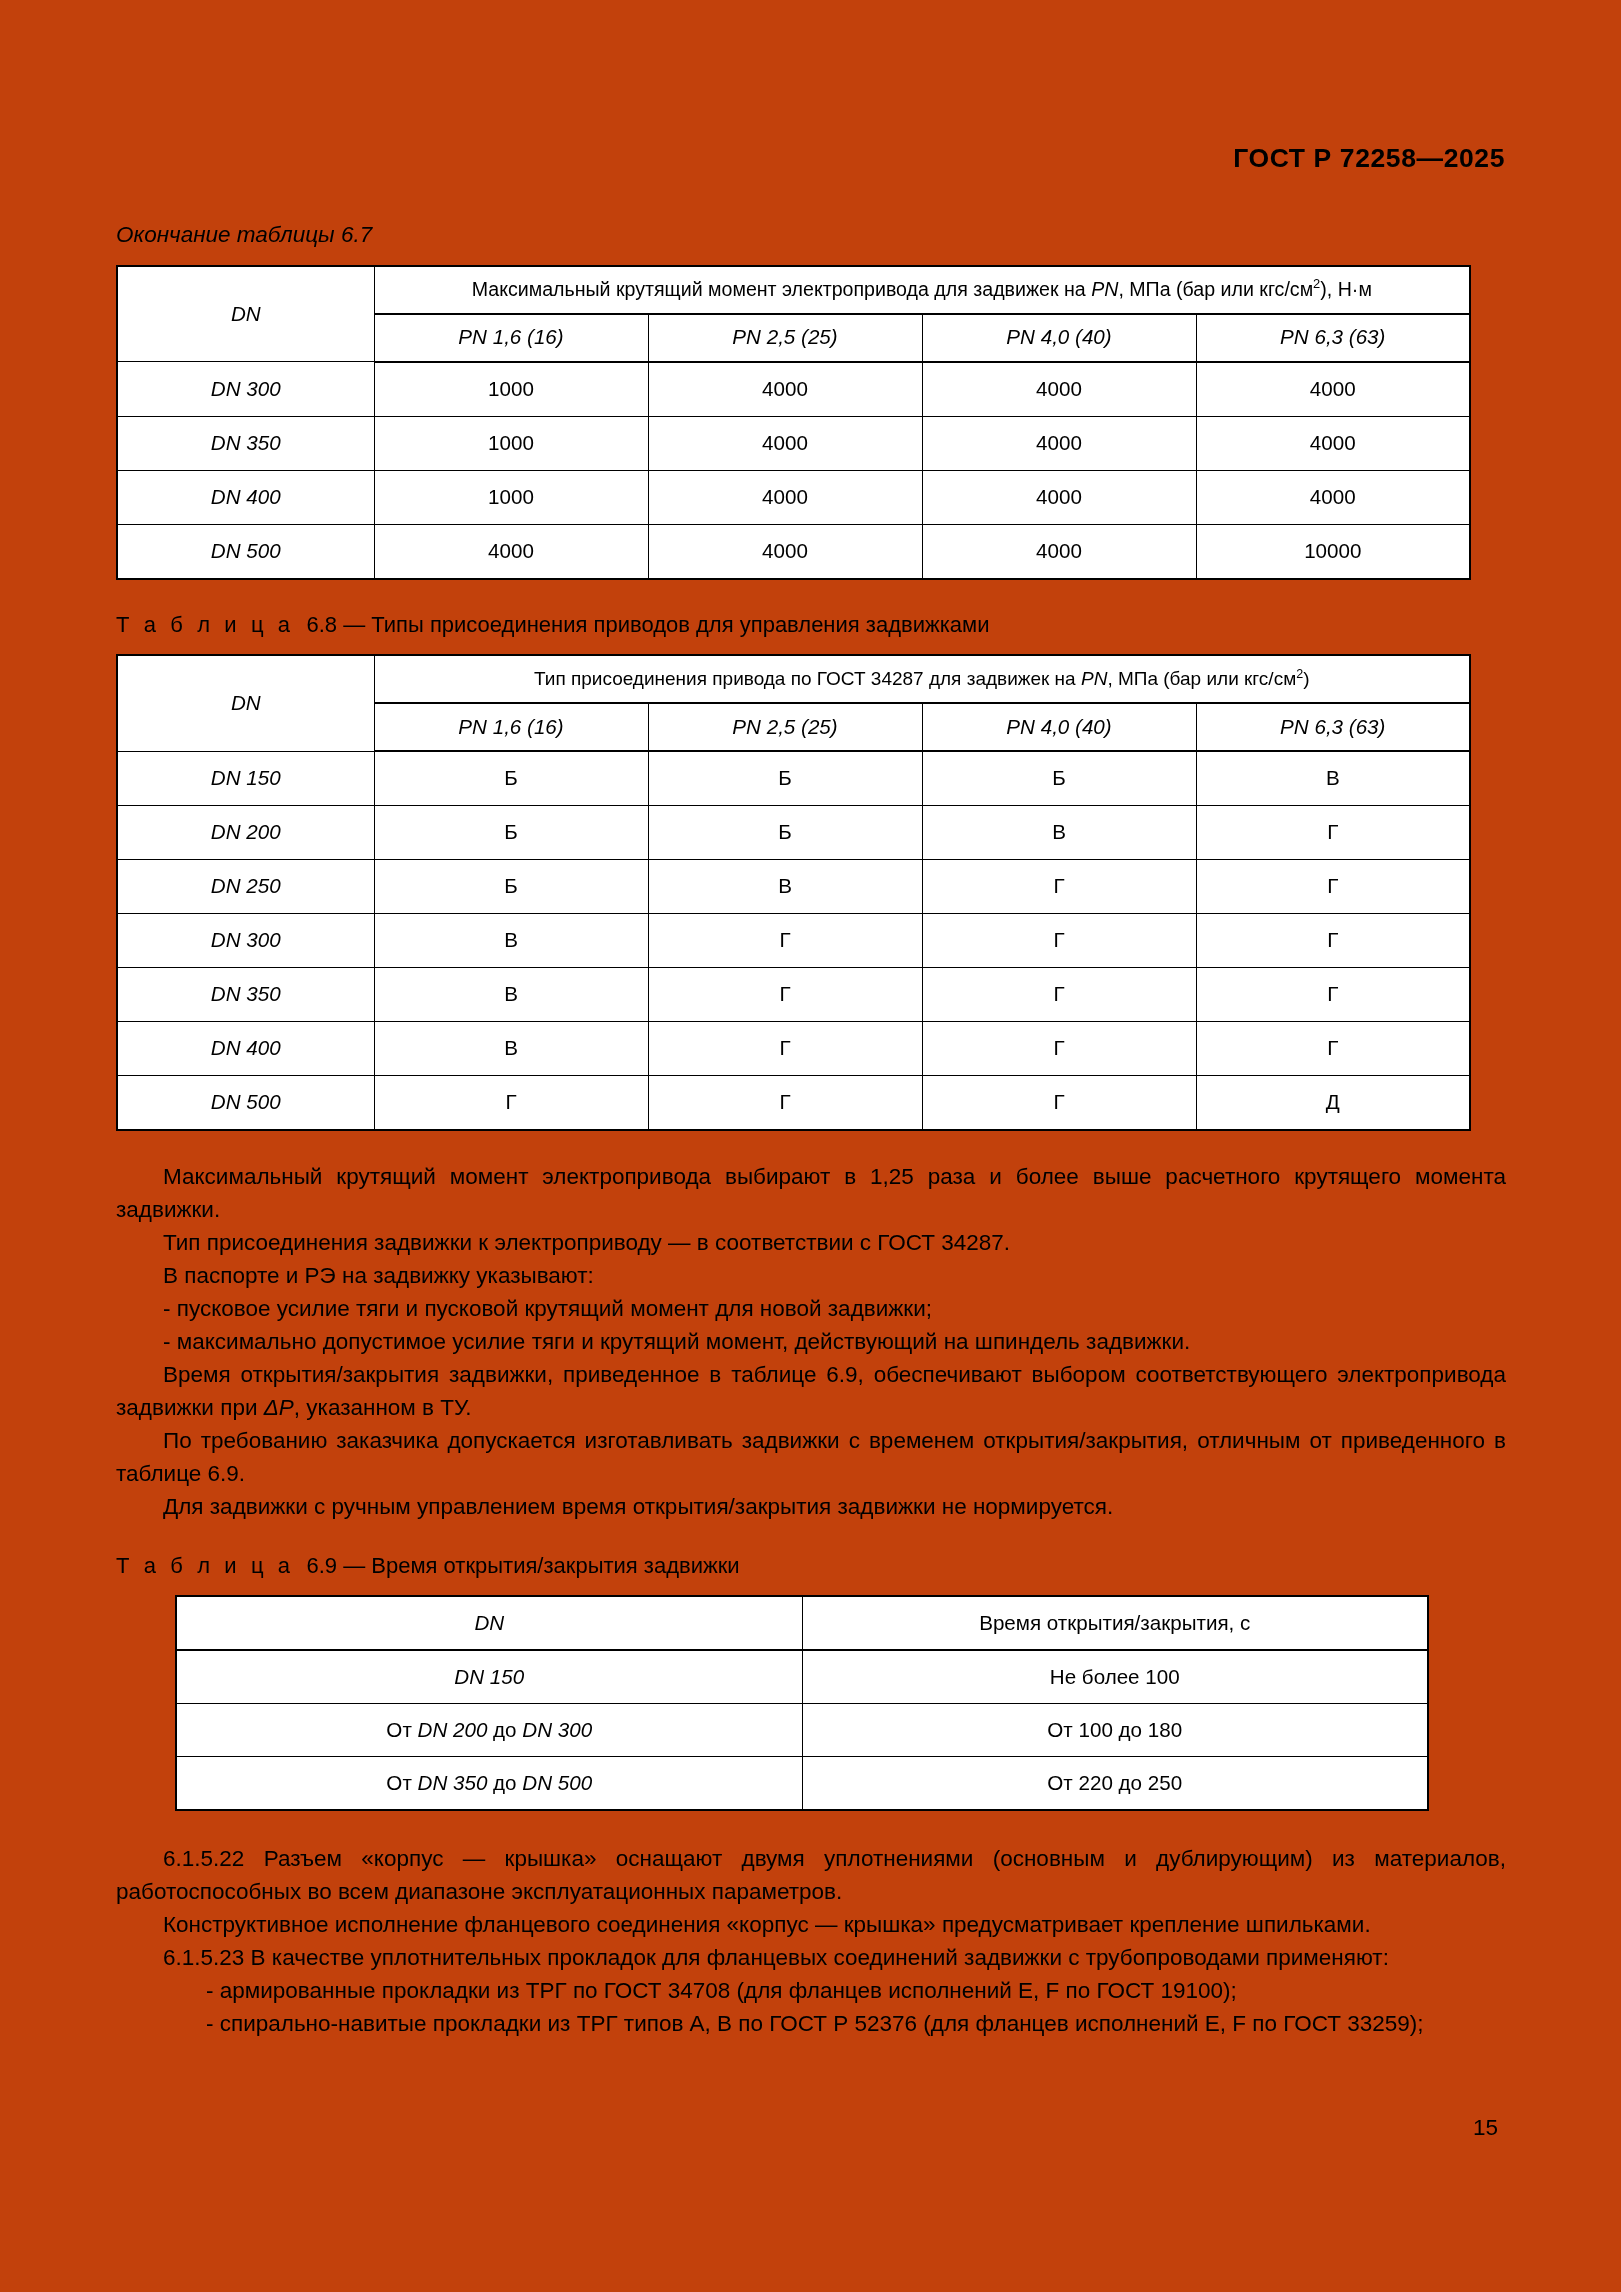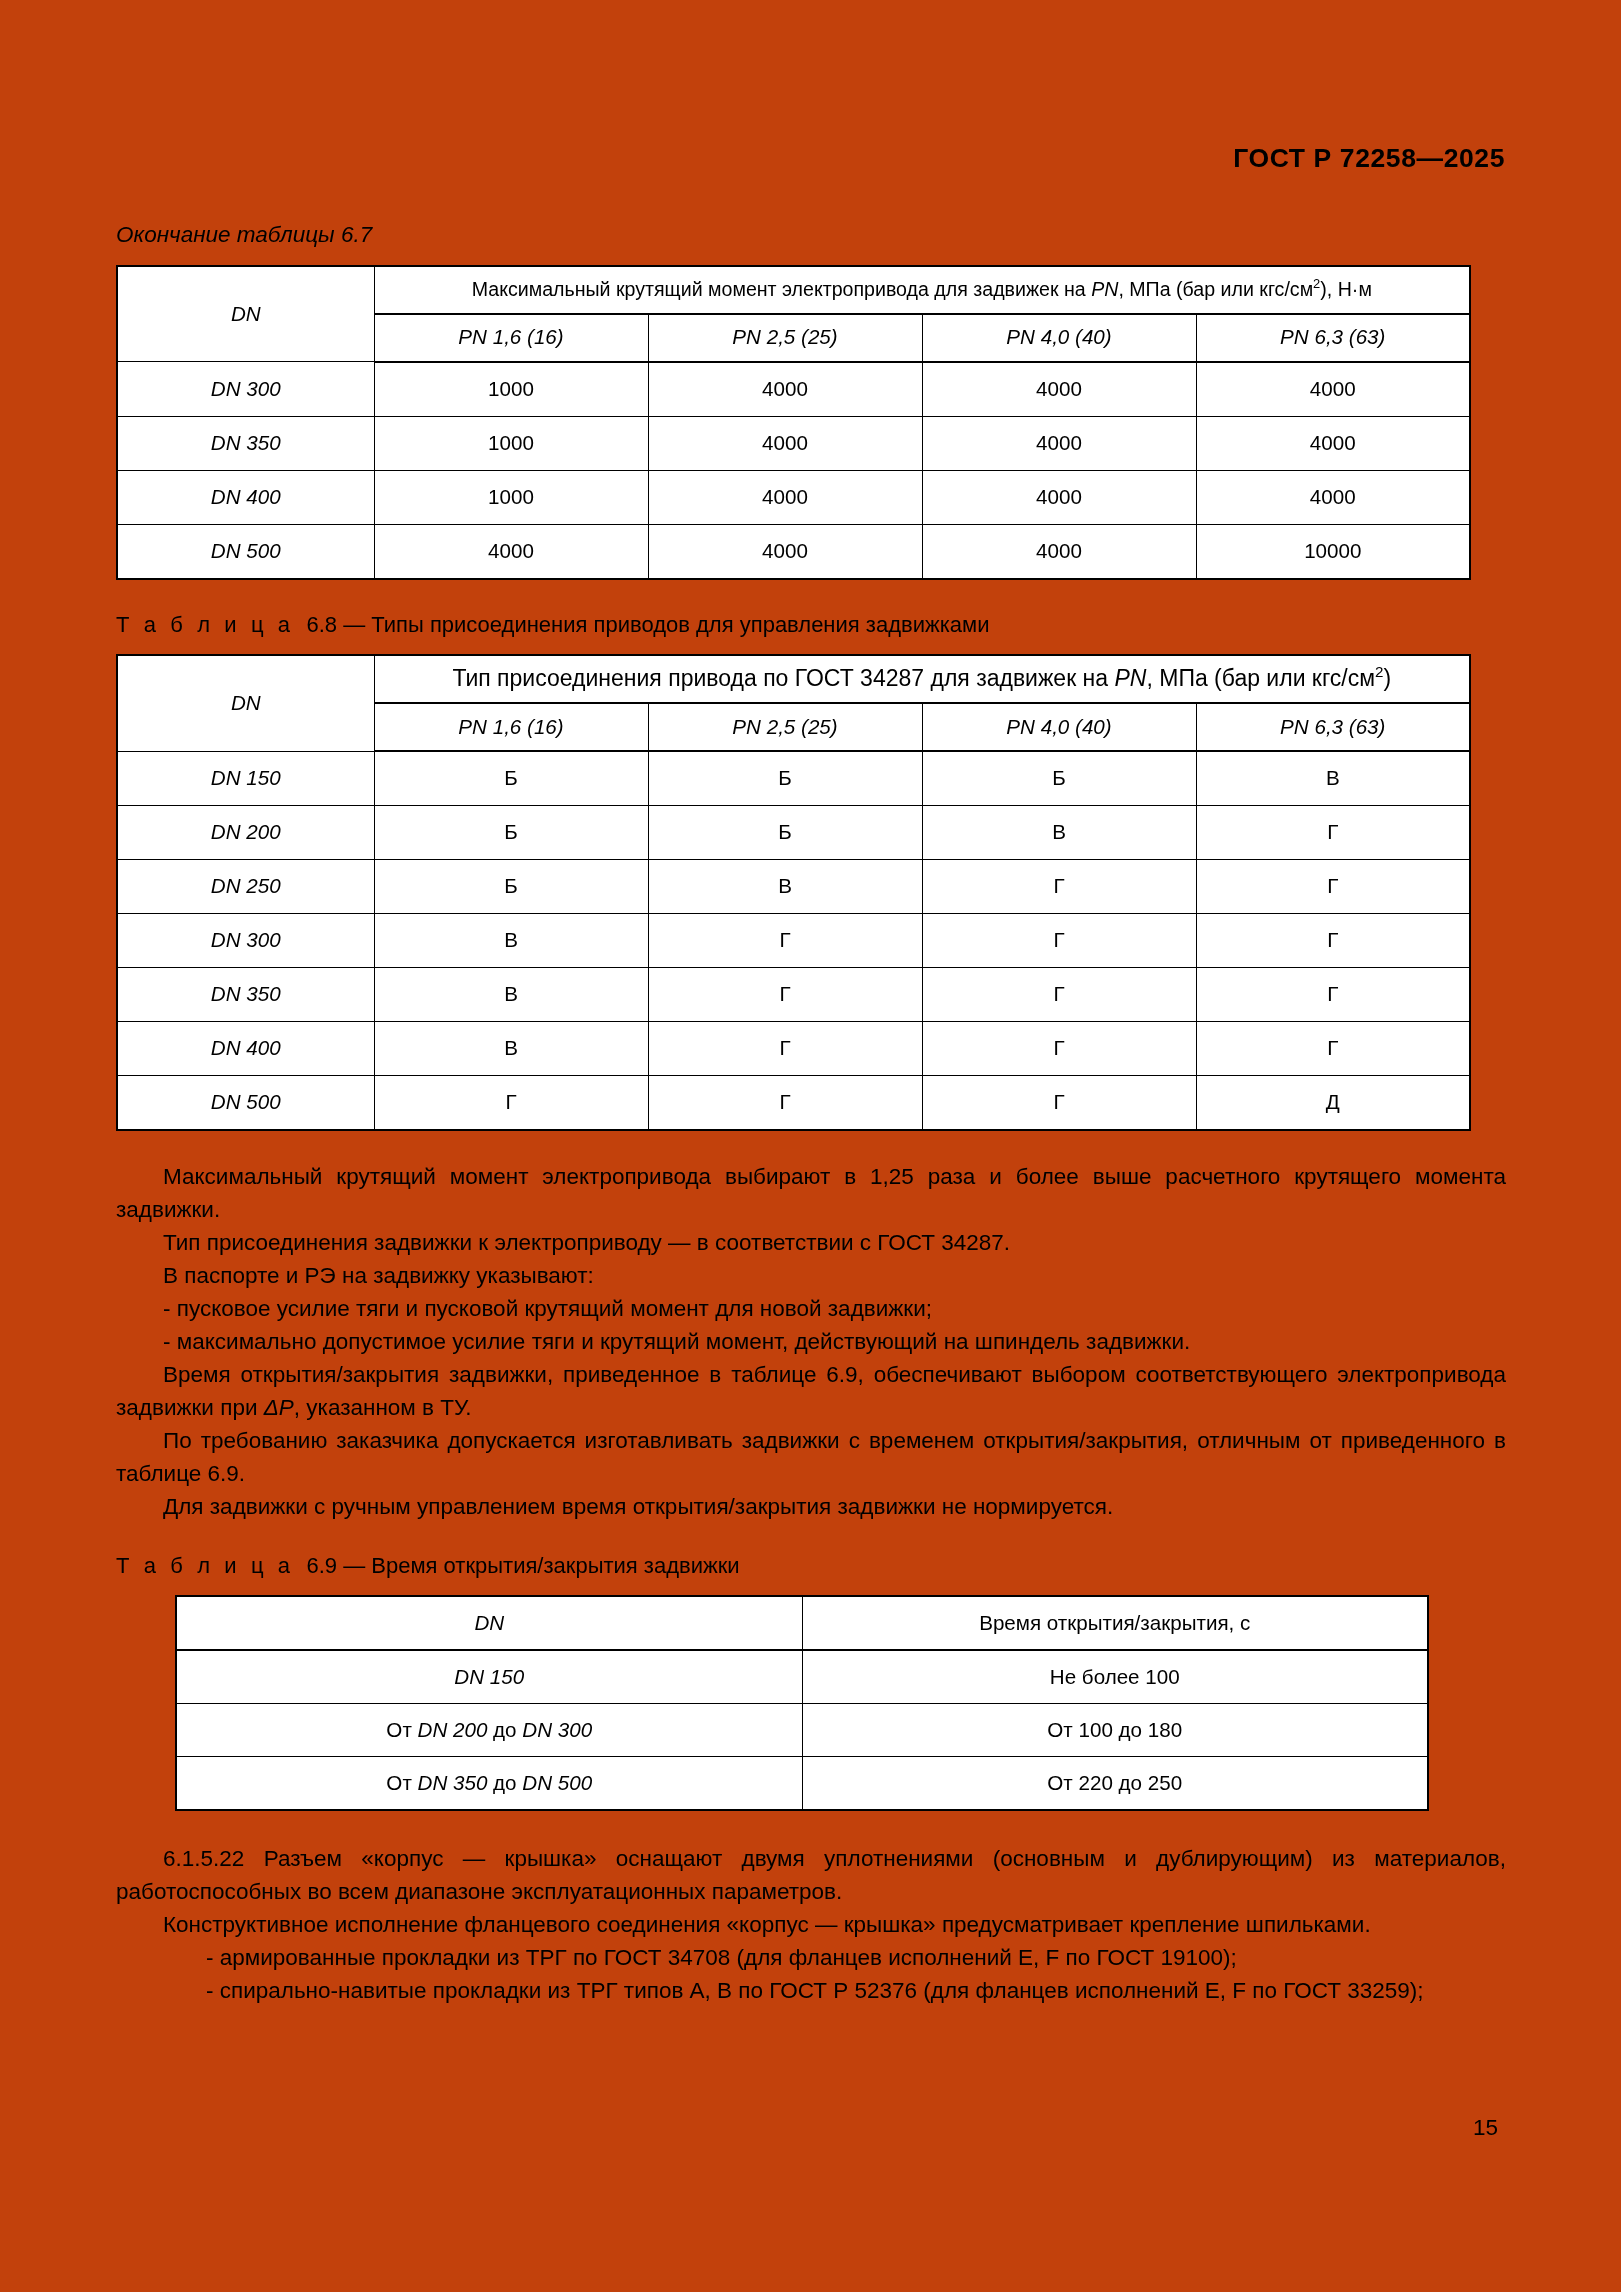--- a/index.html
+++ b/index.html
@@ -199,21 +199,21 @@
       <colgroup>
           <col class="c0">
           <col class="c1">
           <col class="c2">
           <col class="c3">
           <col class="c4">
         </colgroup>
       <tbody>
         <tr class="hdr">
           <td rowspan="2"><span class="it">DN</span></td>
-          <td colspan="4" class="thickline" style="font-size:23px;">
+          <td colspan="4" class="thickline" style="font-size:19px;">
             <span>Тип присоединения привода по ГОСТ 34287 для задвижек на </span><span class="it">PN</span><span>, МПа (бар или кгс/см</span><sup>2</sup><span>)</span>
           </td>
         </tr>
         <tr class="sub">
           <td class="thickline"><span class="it">PN 1,6 (16)</span></td>
           <td class="thickline"><span class="it">PN 2,5 (25)</span></td>
           <td class="thickline"><span class="it">PN 4,0 (40)</span></td>
           <td class="thickline"><span class="it">PN 6,3 (63)</span></td>
         </tr>
         <tr>
@@ -304,20 +304,21 @@
         <tr>
           <td><span>От </span><span class="it">DN 350</span><span> до </span><span class="it">DN 500</span></td>
           <td>От 220 до 250</td>
         </tr>
       </tbody>
     </table>
 
     <div style="margin-top:31px;">
       <p class="body">6.1.5.22 Разъем «корпус — крышка» оснащают двумя уплотнениями (основным и дублирующим) из материалов, работоспособных во всем диапазоне эксплуатационных параметров.</p>
       <p class="body">Конструктивное исполнение фланцевого соединения «корпус — крышка» предусматривает крепление шпильками.</p>
+      <p class="body">6.1.5.23 В качестве уплотнительных прокладок для фланцевых соединений задвижки с трубопроводами применяют:</p>
       <p class="dash-deep">- армированные прокладки из ТРГ по ГОСТ 34708 (для фланцев исполнений E, F по ГОСТ 19100);</p>
       <p class="dash-deep">- спирально-навитые прокладки из ТРГ типов A, B по ГОСТ Р 52376 (для фланцев исполнений E, F по ГОСТ 33259);</p>
     </div>
 
   </div>
 
   <div class="page-no">15</div>
 </div>
 
 

